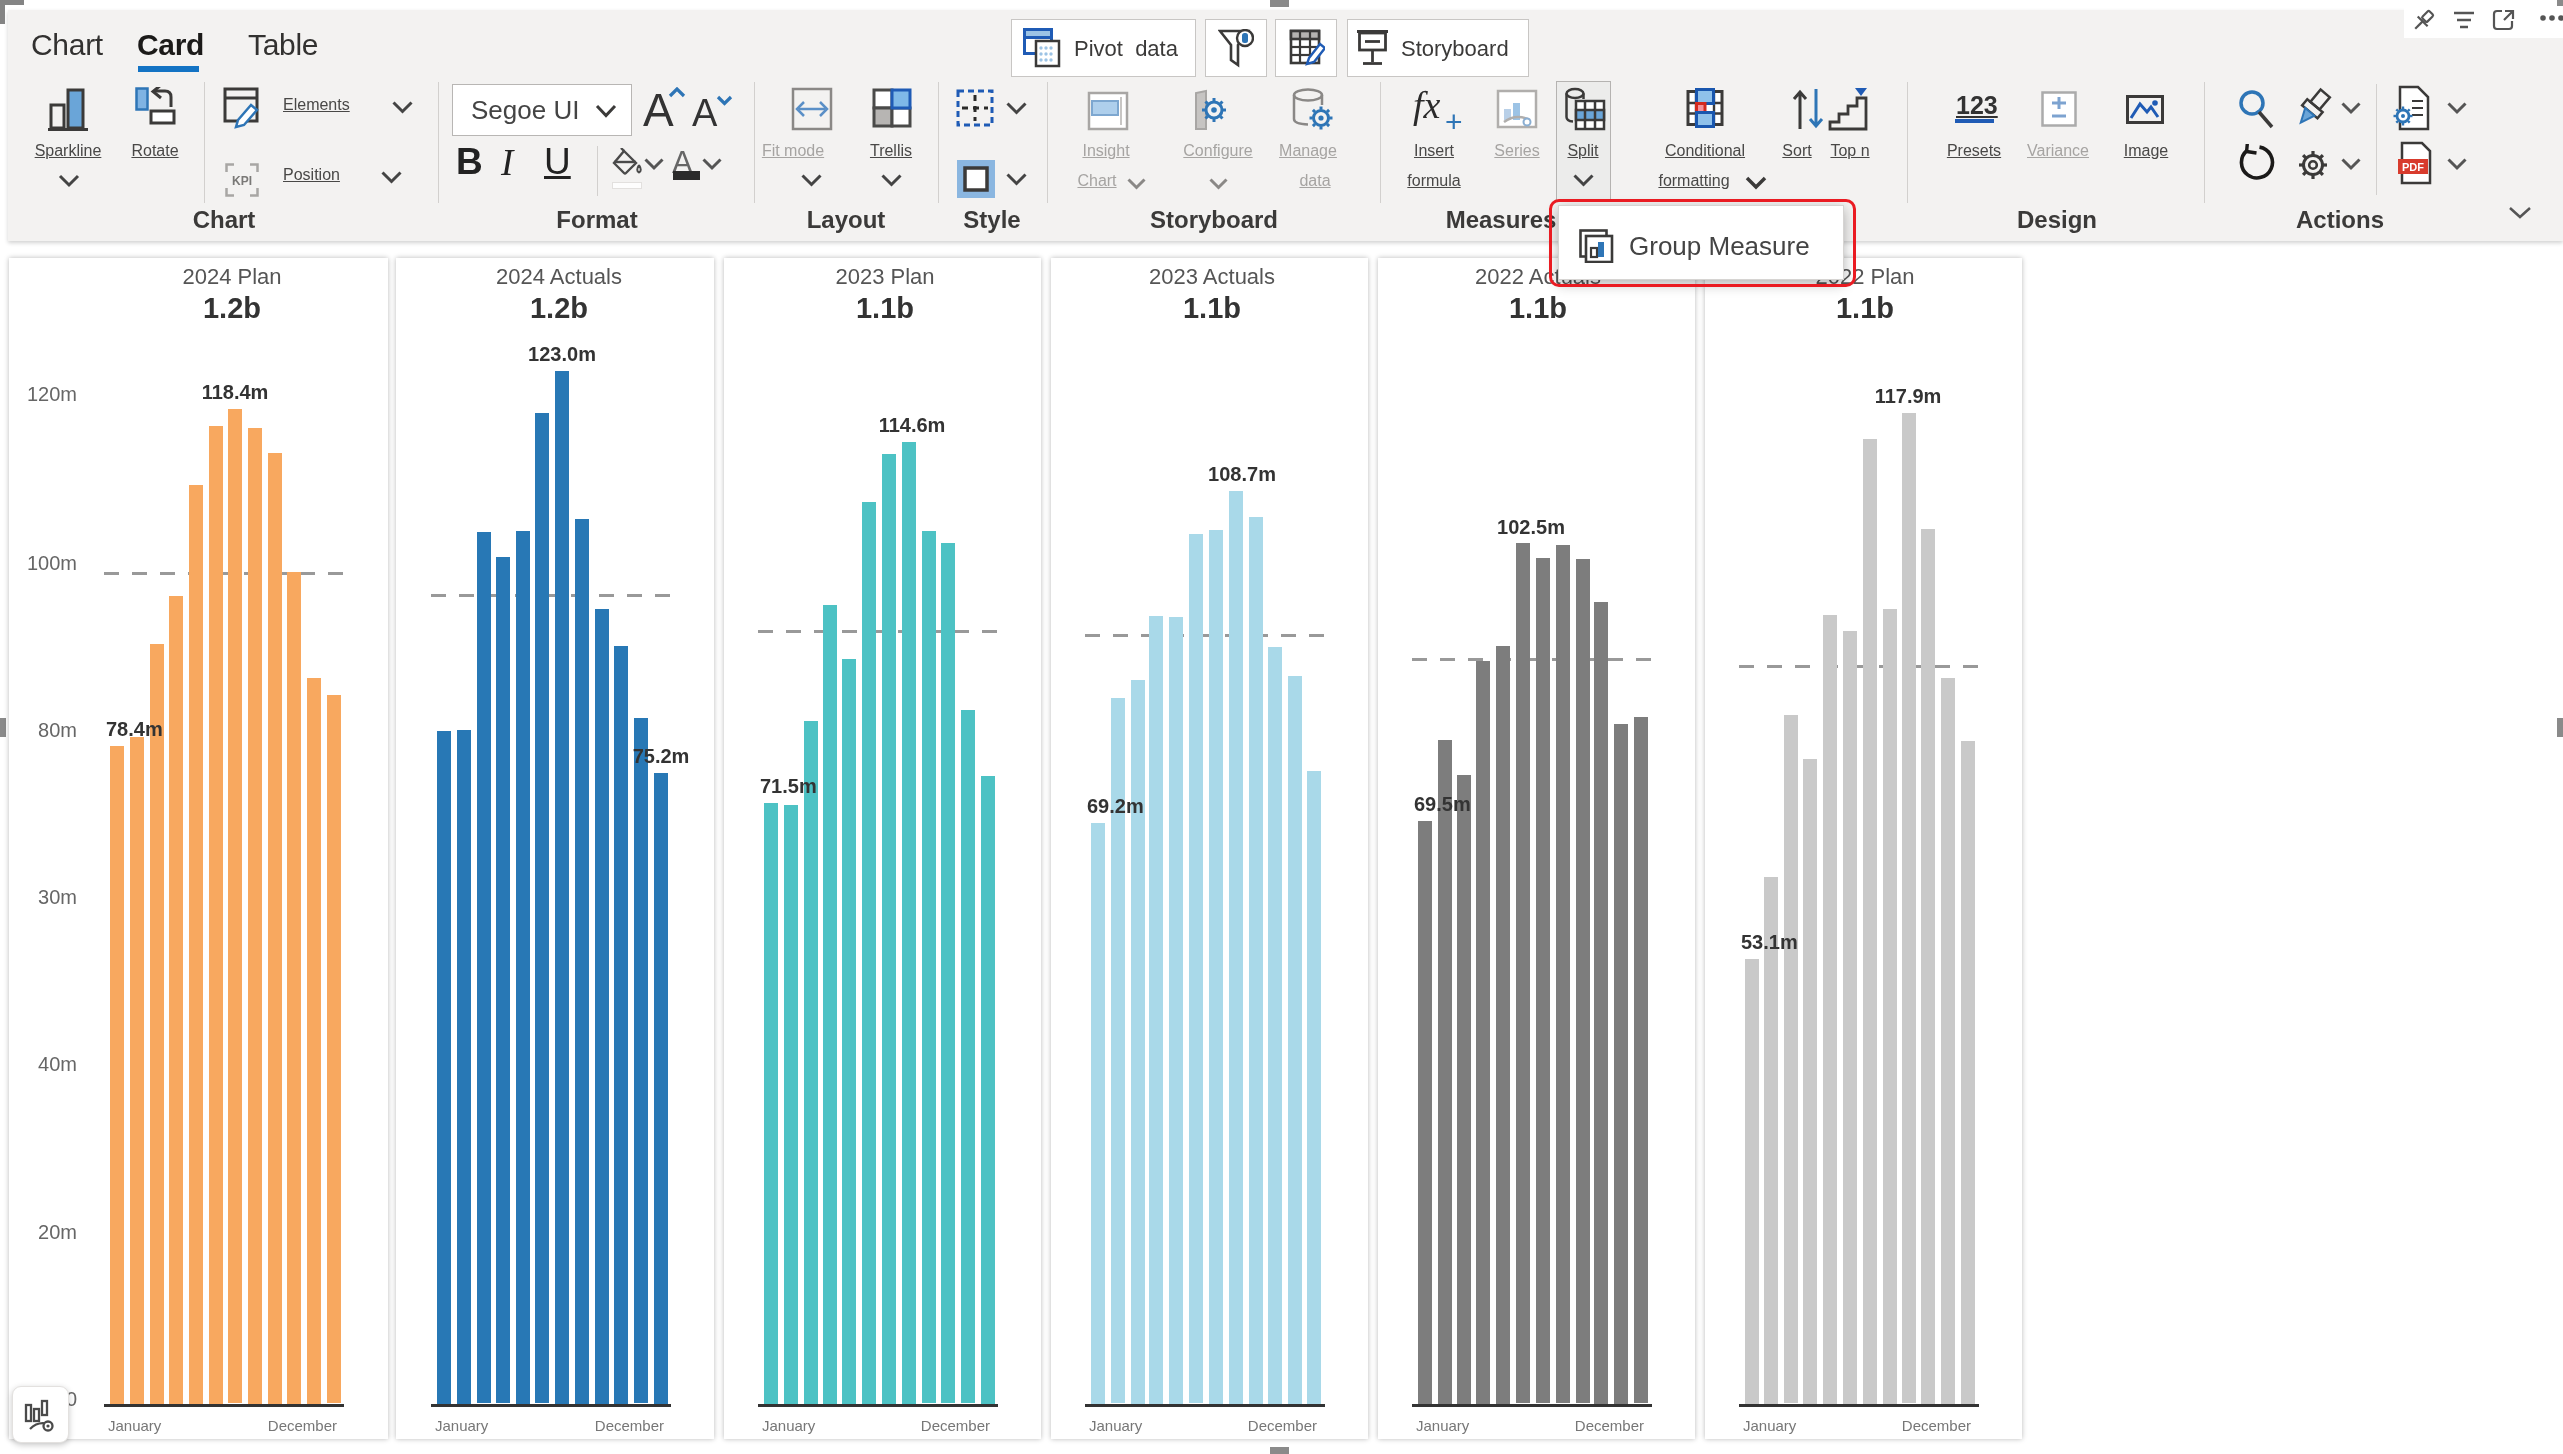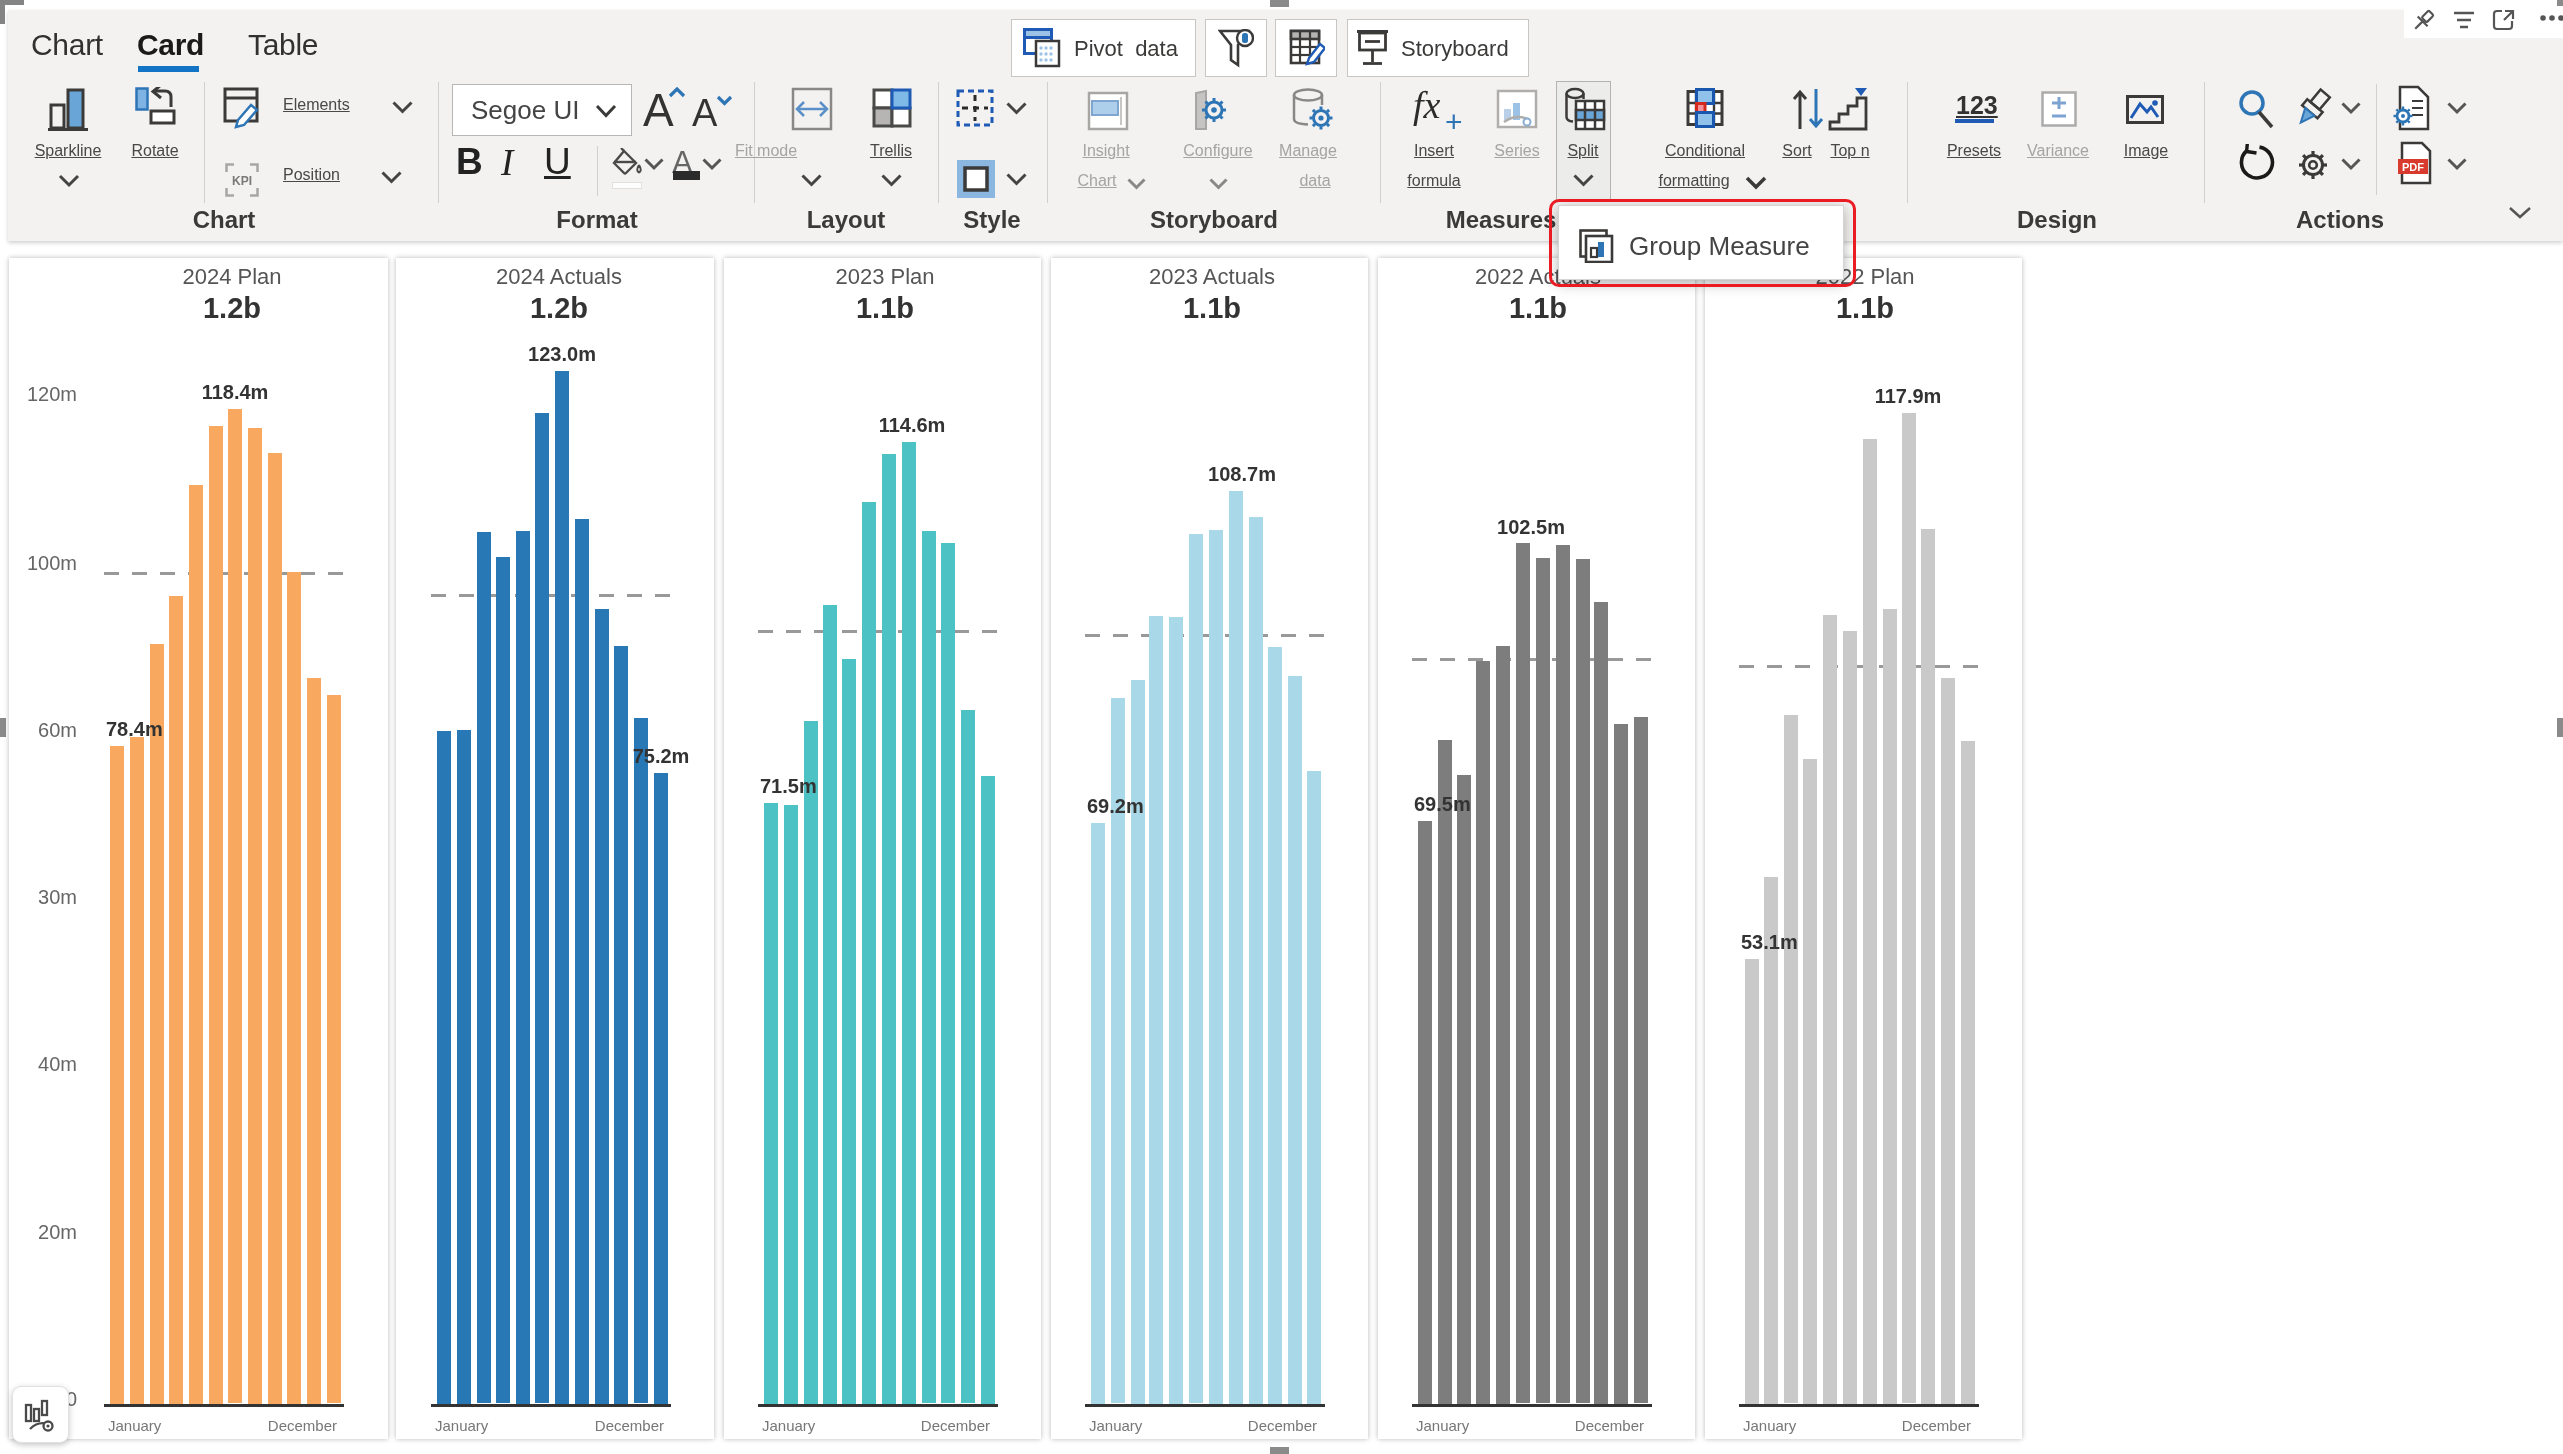--- a/index.html
+++ b/index.html
@@ -131,21 +131,21 @@
 <svg class="abs" style="left:701px;top:157px" width="22" height="14" viewBox="0 0 22 14">
       <path d="M2.5 2.5 L11 11 L19.5 2.5" stroke="#555" stroke-width="3" fill="none"></path>
     </svg>
 
 <svg class="abs" style="left:791px;top:87px" width="42" height="44" viewBox="0 0 42 44">
       <rect x="2" y="2" width="38" height="40" fill="none" stroke="#8a8886" stroke-width="2.5"></rect>
       <line x1="8" y1="22" x2="34" y2="22" stroke="#5a8fc7" stroke-width="2.5"></line>
       <path d="M13 15 L6 22 L13 29" fill="none" stroke="#5a8fc7" stroke-width="2.5"></path>
       <path d="M29 15 L36 22 L29 29" fill="none" stroke="#5a8fc7" stroke-width="2.5"></path>
     </svg>
-<div class="blab gray" style="left:766px;top:142px">Fit mode</div>
+<div class="blab gray" style="left:793px;top:142px">Fit mode</div>
 <svg class="abs" style="left:800px;top:173px" width="23" height="15" viewBox="0 0 23 15">
       <path d="M2.5 2.5 L11.5 11.5 L20.5 2.5" stroke="#444" stroke-width="3" fill="none"></path>
     </svg>
 <svg class="abs" style="left:872px;top:88px" width="40" height="40" viewBox="0 0 40 40">
       <rect x="2" y="2" width="18" height="18" fill="#fff" stroke="#4a4a49" stroke-width="3"></rect>
       <rect x="2" y="20" width="18" height="18" fill="#b7b5b3" stroke="#4a4a49" stroke-width="3"></rect>
       <rect x="20" y="20" width="18" height="18" fill="#fff" stroke="#4a4a49" stroke-width="3"></rect>
       <rect x="20" y="2" width="18" height="18" fill="#7fb9e8" stroke="#1f5bb5" stroke-width="3"></rect>
     </svg>
 <div class="blab" style="left:891px;top:142px">Trellis</div>
@@ -429,21 +429,21 @@
 
 <div class="card" style="left:9px;width:379px"></div>
 <div class="card" style="left:396px;width:318px"></div>
 <div class="card" style="left:724px;width:317px"></div>
 <div class="card" style="left:1051px;width:317px"></div>
 <div class="card" style="left:1378px;width:317px"></div>
 <div class="card" style="left:1705px;width:317px"></div>
 
 <div class="ylab" style="left:17px;top:383px">120m</div>
 <div class="ylab" style="left:17px;top:552px">100m</div>
-<div class="ylab" style="left:17px;top:719px">60m</div>
+<div class="ylab" style="left:17px;top:719px">80m</div>
 <div class="ylab" style="left:17px;top:886px">30m</div>
 <div class="ylab" style="left:17px;top:1053px">40m</div>
 <div class="ylab" style="left:17px;top:1221px">20m</div>
 <div class="ylab" style="left:17px;top:1388px">0</div>
 
 <div class="ptitle" style="left:232px">2024 Plan</div>
 <div class="ptotal" style="left:232px">1.2b</div>
 <div class="dash" style="left:104px;width:240px;top:572px"></div>
 <div class="bar" style="left:110px;top:746px;height:658px;background:#F8A85F"></div>
 <div class="bar" style="left:130px;top:737px;height:667px;background:#F8A85F"></div>

